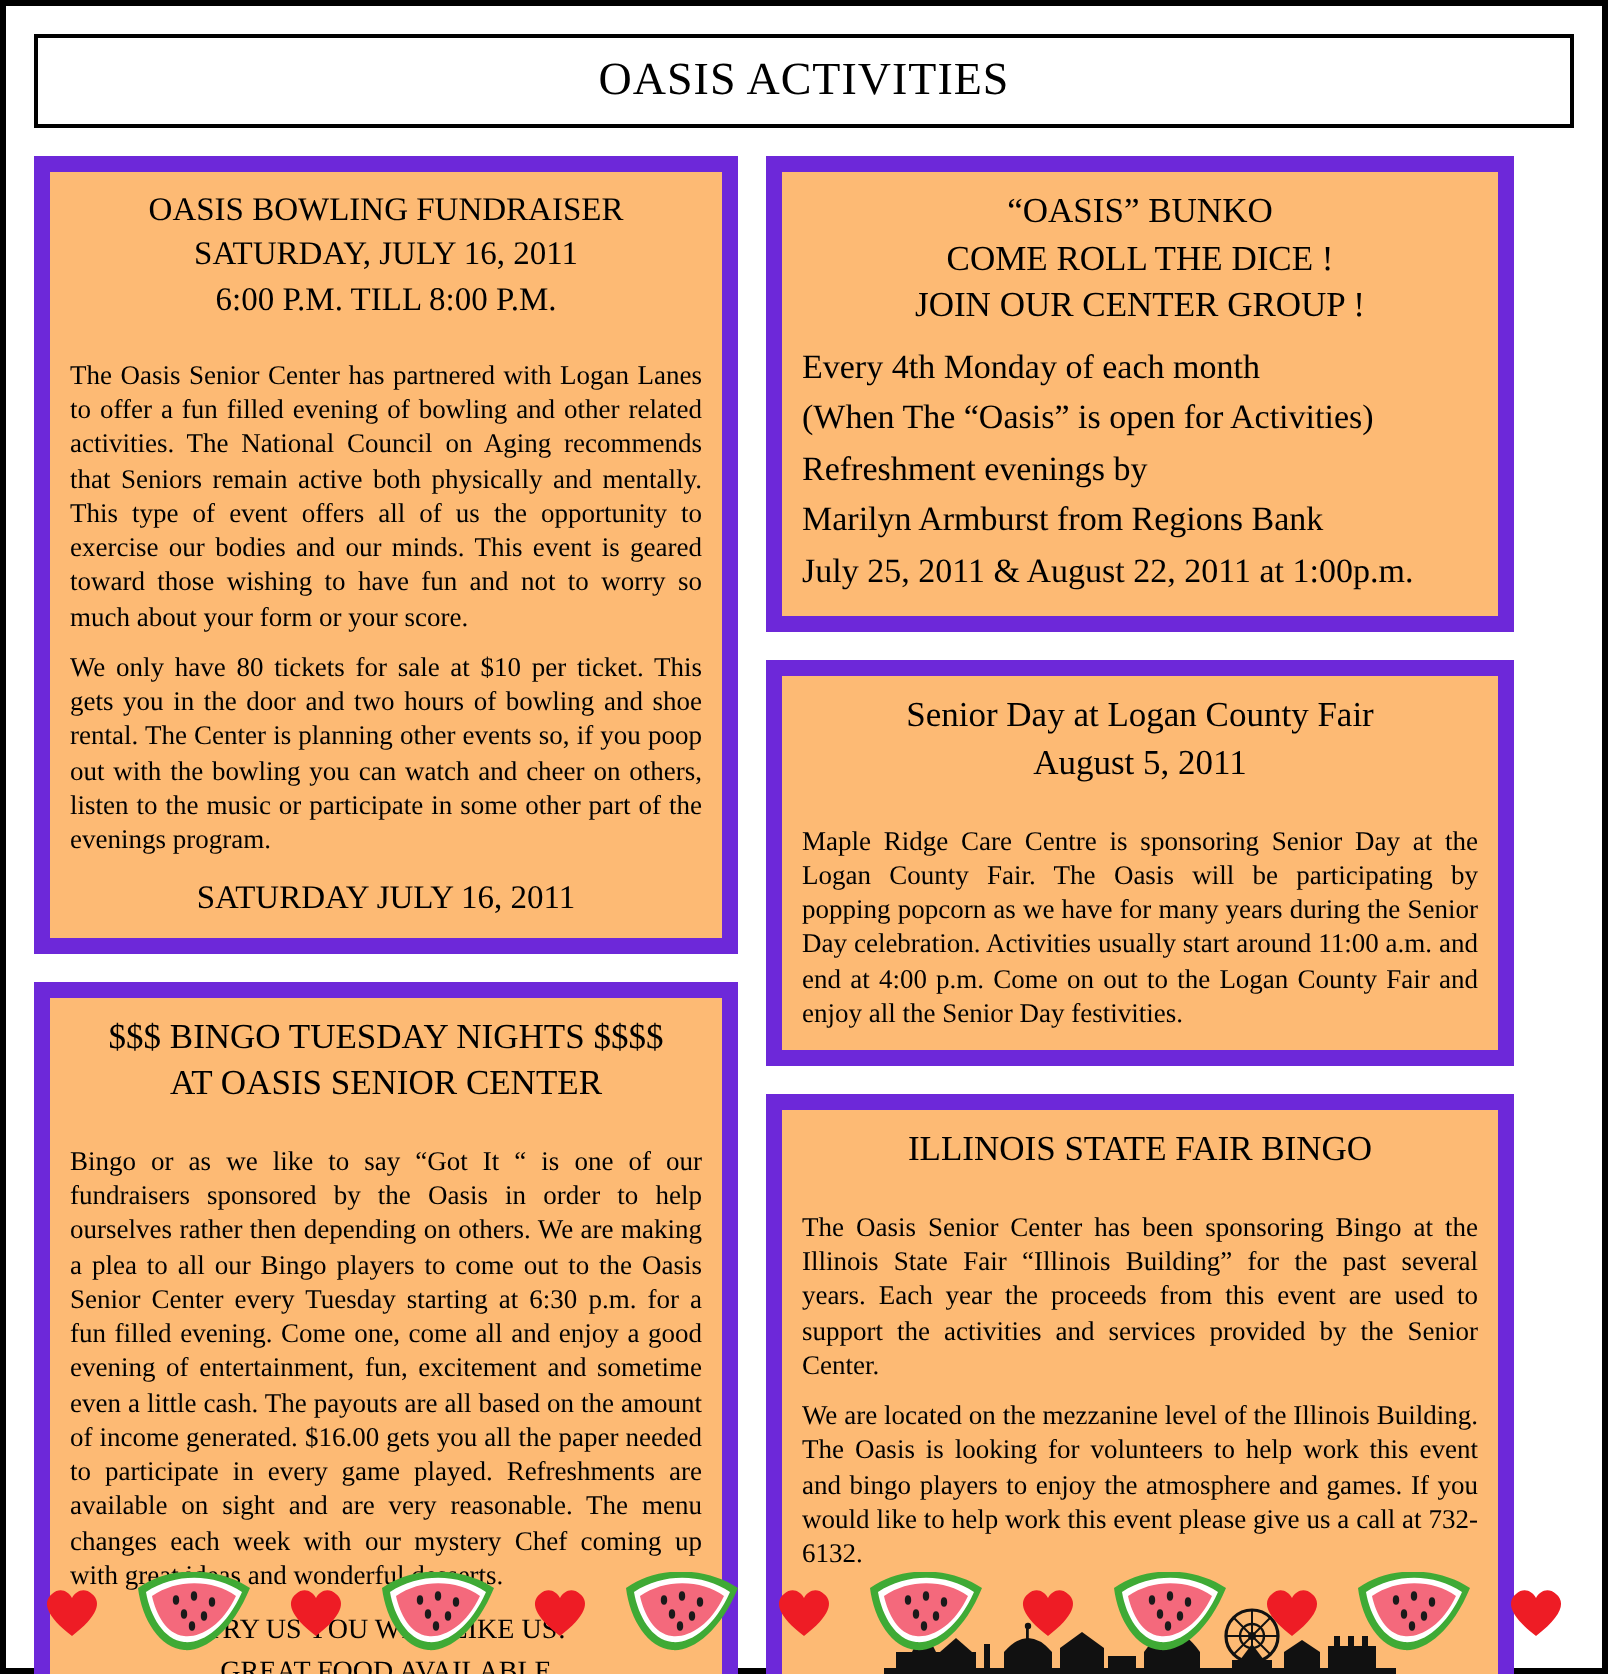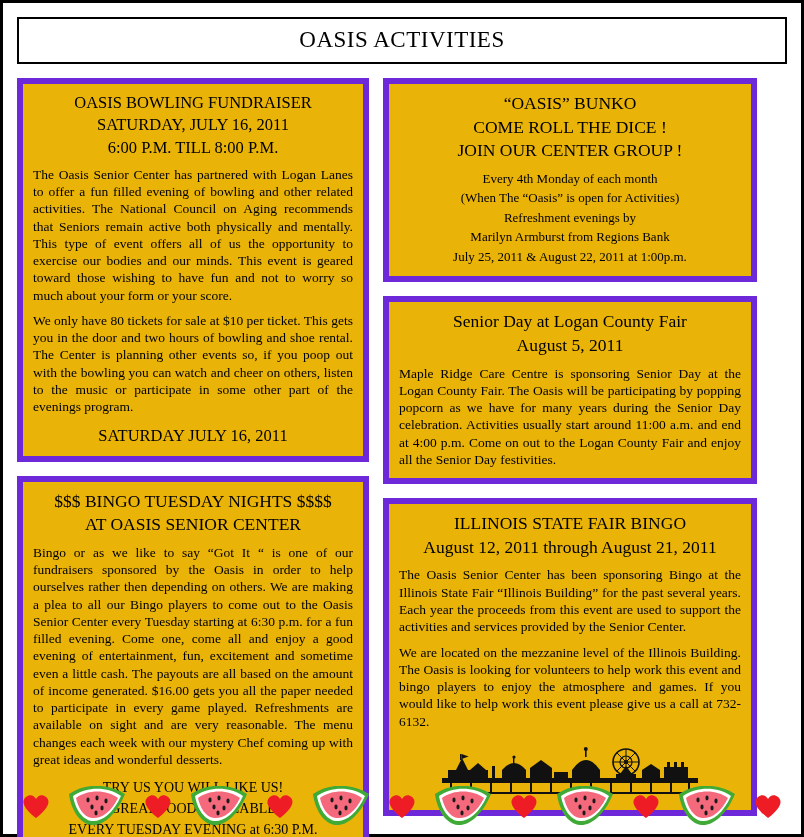--- a/index.html
+++ b/index.html
@@ -42,45 +42,44 @@
   }
   .cols {
     display: flex;
     gap: 14px;
     align-items: flex-start;
   }
   .col-left { width: 352px; }
   .col-right { width: 374px; }
 
   .box {
-    border: 6px solid #6d28d9;
+    border: 8px solid #6d28d9;
     padding: 8px 10px 10px 10px;
     box-sizing: border-box;
     margin-bottom: 14px;
-    background: #eab308;
+    background: #fdba74;
   }
   .hdr {
     text-align: center;
     font-size: 16.5px;
     line-height: 1.35;
   }
   .hdr.big { font-size: 17.5px; }
   .sub {
-    text-align: center;
-    font-size: 13px;
+    font-size: 17px;
     line-height: 1.5;
   }
   p.body {
     font-size: 13.5px;
     line-height: 1.28;
     text-align: justify;
     margin: 8px 0 0 0;
     hyphens: auto;
   }
-  p.body.first { margin-top: 7px; }
+  p.body.first { margin-top: 18px; }
   .foot {
     text-align: center;
     font-size: 16.5px;
     margin-top: 10px;
   }
   .foot-line {
     text-align: center;
     font-size: 14px;
     line-height: 1.5;
   }
@@ -151,21 +150,20 @@
         </div>
 
         <div class="box">
           <div class="hdr big">Senior Day at Logan County Fair</div>
           <div class="hdr big">August 5, 2011</div>
           <p class="body first">Maple Ridge Care Centre is sponsoring Senior Day at the Logan County Fair. The Oasis will be participating by popping popcorn as we have for many years during the Senior Day celebration.  Activities usually start around 11:00 a.m. and end at 4:00 p.m. Come on out to the Logan County Fair and enjoy all the Senior Day  festivities.</p>
         </div>
 
         <div class="box">
           <div class="hdr big">ILLINOIS STATE FAIR BINGO</div>
-          <div class="hdr big">August 12, 2011  through August 21, 2011</div>
           <p class="body first">The Oasis Senior Center has been sponsoring Bingo at the Illinois State Fair “Illinois Building” for the past several years. Each year the proceeds from this event are used to support the activities and services provided by the Senior Center.</p>
           <p class="body">We are located on the   mezzanine level of the Illinois Building. The Oasis is looking for volunteers to help work this event and bingo players to enjoy the atmosphere and games. If you would like to help work this event please give us a call at 732-6132.</p>
           <div class="pier-wrap">
             <svg width="260" height="60" viewBox="0 0 260 60" xmlns="http://www.w3.org/2000/svg" aria-hidden="true">
               <g fill="#111">
 
                 <path d="M16 30 l6 -12 l6 12 z"></path>
                 <rect x="20" y="14" width="1.6" height="6"></rect>
                 <path d="M21.6 14 l7 2.5 l-7 2.5 z"></path>
 

